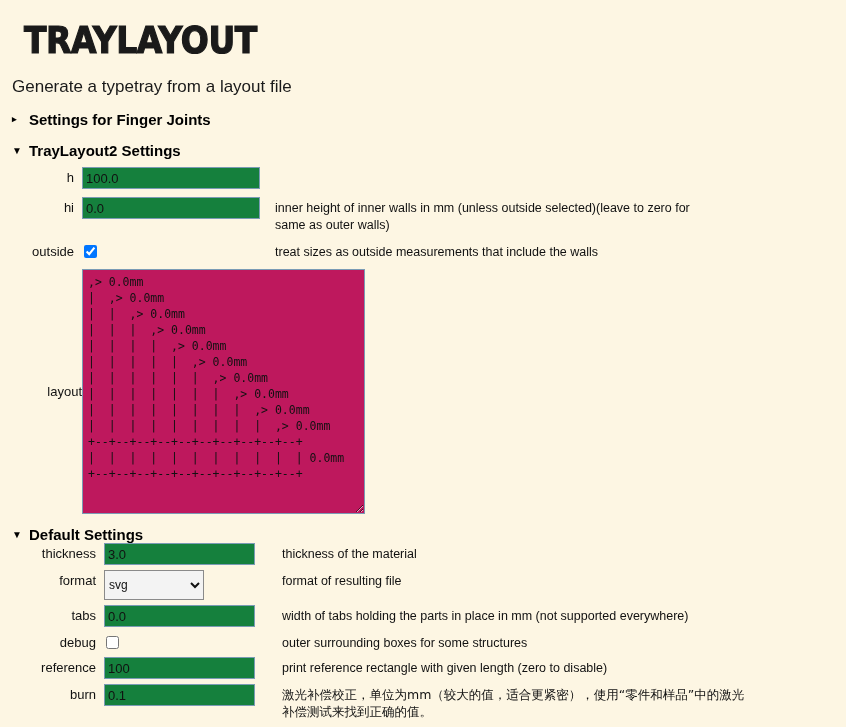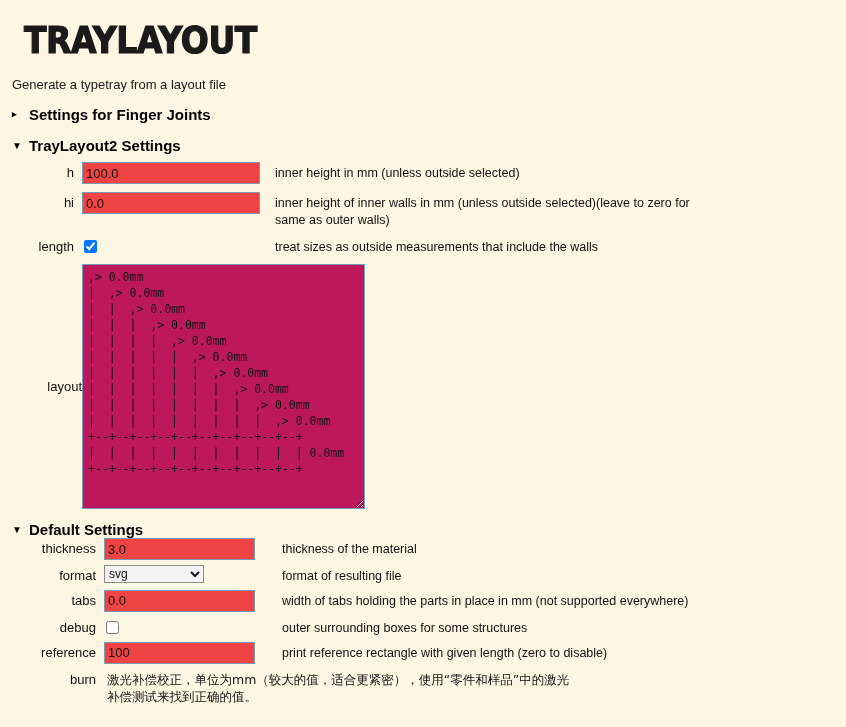--- a/index.html
+++ b/index.html
@@ -29,21 +29,21 @@
     font-size: 33px;
     letter-spacing: -0.5px;
     color: #1a1a1a;
     padding: 16px 0 4px 14px;
     -webkit-text-stroke: 1.1px #1a1a1a;
     transform: scaleY(1.12);
     transform-origin: left top;
     display: inline-block;
   }
   .subtitle {
-    font-size: 13px;
+    font-size: 17px;
     color: #1a1a1a;
     margin: 18px 0 8px 2px;
   }
   .section-head {
     font-size: 15px;
     font-weight: bold;
     margin: 14px 0 0 2px;
     color: #000;
     display: flex;
     align-items: center;
@@ -90,21 +90,21 @@
     max-width: 440px;
     line-height: 1.32;
   }
   input[type=text] {
     width: 178px;
     box-sizing: border-box;
     font-family: "Liberation Sans", sans-serif;
     font-size: 13px;
     padding: 2px 3px;
     border: 1px solid #7a9bb5;
-    background: #ef4444;
+    background: #15803d;
     color: #111;
     height: 22px;
   }
   input[type=checkbox] {
     margin: 4px 0 0 2px;
     width: 13px;
     height: 13px;
   }
   
   .tl-row .lbl { width: 72px; }
@@ -163,21 +163,21 @@
   }
   .ds-desc {
     font-size: 12.5px;
     padding-top: 3px;
     padding-left: 3px;
     line-height: 1.35;
     max-width: 470px;
   }
   select.fmt {
     width: 100px;
-    height: 18px;
+    height: 30px;
     font-family: "Liberation Sans", sans-serif;
     font-size: 12px;
     border: 1px solid #8a8a8a;
     background: #f3f3f3;
     color: #111;
   }
   .cjk {
     font-family: "DejaVu Sans", sans-serif;
   }
 </style>
@@ -202,33 +202,32 @@
     <span>TrayLayout2 Settings</span>
   </div>
 
   <div class="rows">
 
     <div class="row tl-row">
       <div class="lbl">h</div>
       <div class="ctrl">
         <input type="text" class="tl-input" value="100.0" style="">
       </div>
-      <div class="desc">inner height in mm (unless outside selected)</div>
     </div>
 
     <div class="row tl-row">
       <div class="lbl">hi</div>
       <div class="ctrl">
         <input type="text" class="tl-input" value="0.0" style="">
       </div>
       <div class="desc">inner height of inner walls in mm (unless outside selected)(leave to zero for same as outer walls)</div>
     </div>
 
     <div class="row tl-row">
-      <div class="lbl">length</div>
+      <div class="lbl">outside</div>
       <div class="ctrl">
         <input type="checkbox" checked="" style="">
       </div>
       <div class="desc">treat sizes as outside measurements that include the walls</div>
     </div>
 
     <div class="layout-row">
       <div class="layout-label">layout</div>
       <textarea class="layout-area" style="">,&gt; 0.0mm
 |  ,&gt; 0.0mm
@@ -292,20 +291,23 @@
     <div class="ds-row">
       <div class="ds-lbl">reference</div>
       <div class="ds-ctrl">
         <input type="text" value="100" style="">
       </div>
       <div class="ds-desc">print reference rectangle with given length (zero to disable)</div>
     </div>
 
     <div class="ds-row">
       <div class="ds-lbl">burn</div>
+      <div class="ds-ctrl">
+        <input type="text" value="0.1" style="">
+      </div>
       <div class="ds-desc cjk">激光补偿校正，单位为mm（较大的值，适合更紧密），使用“零件和样品”中的激光补偿测试来找到正确的值。</div>
     </div>
 
   </div>
 
   
 
 </div>
 
 </body></html>

